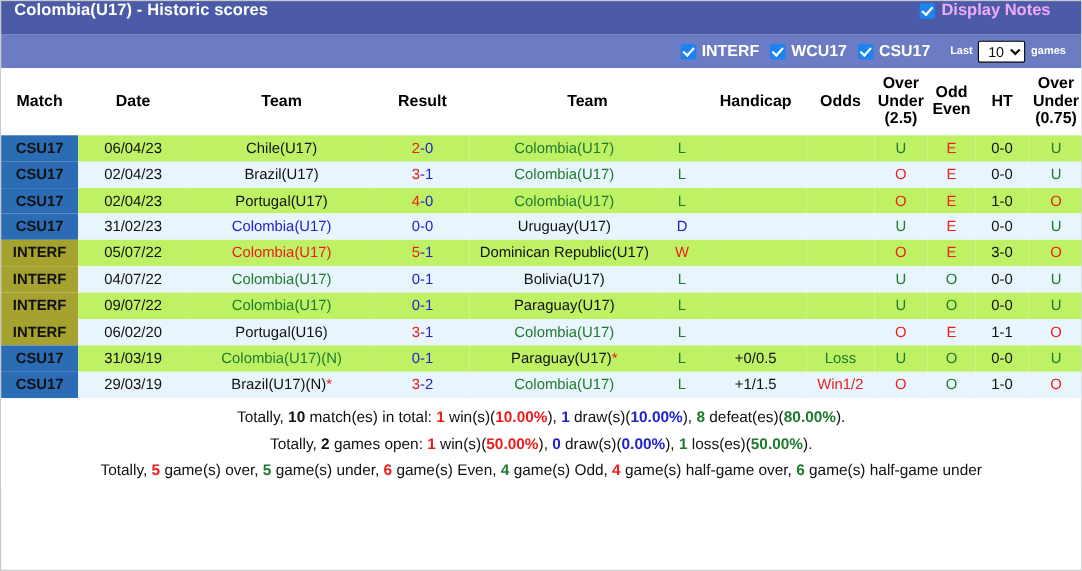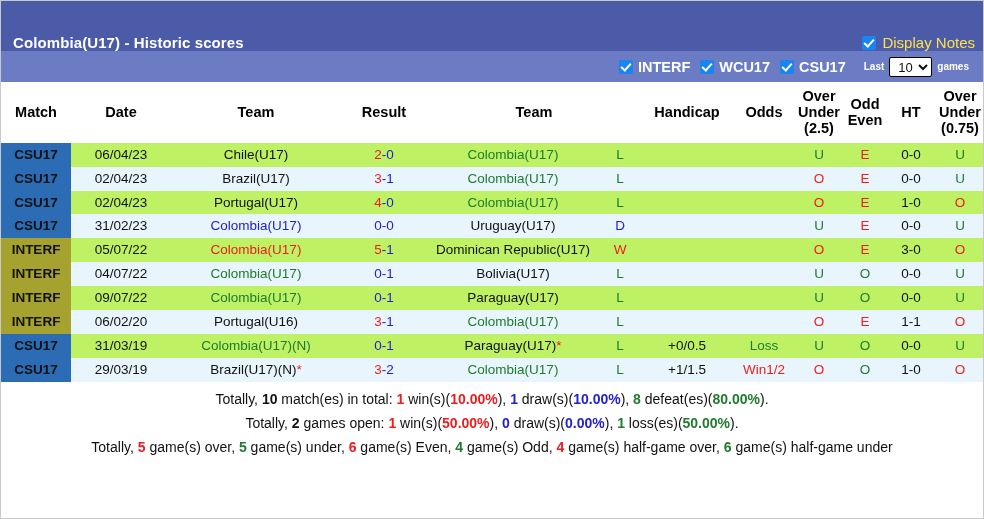--- a/index.html
+++ b/index.html
@@ -18,43 +18,43 @@
     height: 519px;
     box-sizing: border-box;
     border: 1px solid #c9c9c9;
     background: #fff;
     position: relative;
     overflow: hidden;
   }
 
   
   .titlebar {
-    height: 50px;
+    height: 30px;
     background: #4c5ba8;
     display: flex;
-    align-items: flex-end;
+    align-items: flex-start;
     justify-content: space-between;
-    padding: 0 8px 0 12px;
+    padding: 0 28px 0 12px;
     box-sizing: border-box;
   }
   .titlebar .title {
     color: #ffffff;
     font-size: 15px;
     font-weight: bold;
     letter-spacing: .1px;
   }
   .notes-wrap {
     display: flex;
     align-items: center;
     gap: 6px;
   }
   .notes-wrap .lbl {
-    color: #fde047;
+    color: #f0abfc;
     font-size: 15px;
-    font-weight: normal;
+    font-weight: bold;
   }
 
   
   .filterbar {
     height: 31px;
     background: #6c7cc4;
     display: flex;
     align-items: center;
     justify-content: flex-end;
     padding: 0 14px 0 0;

